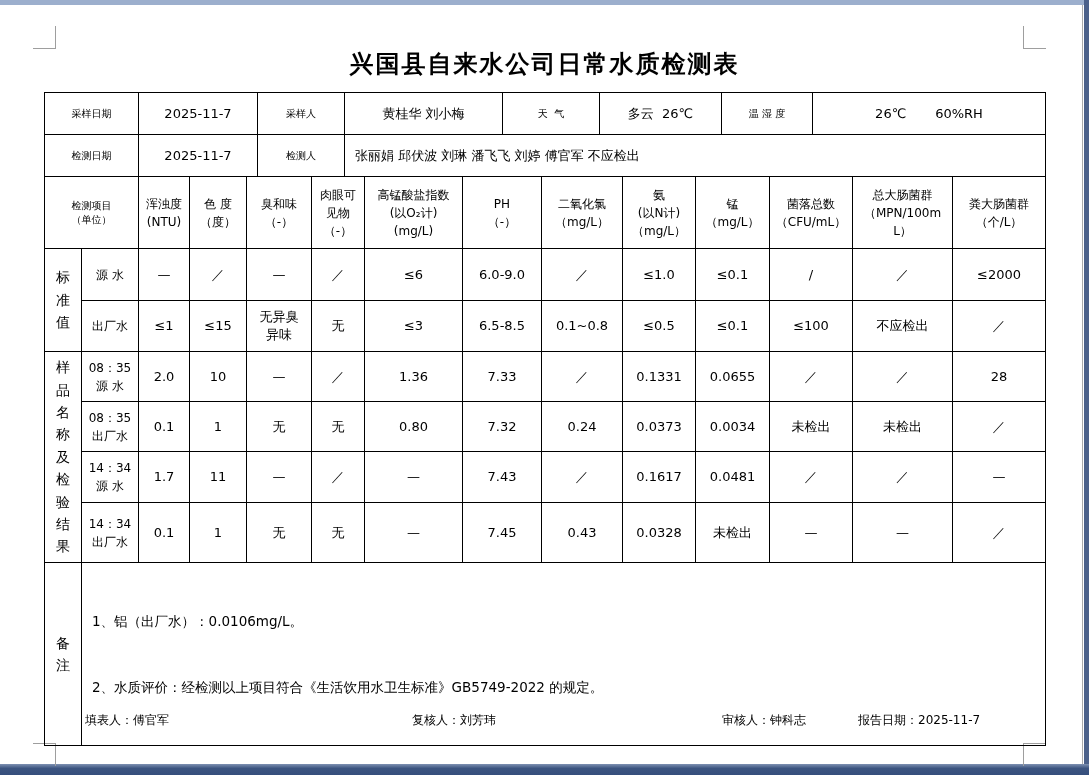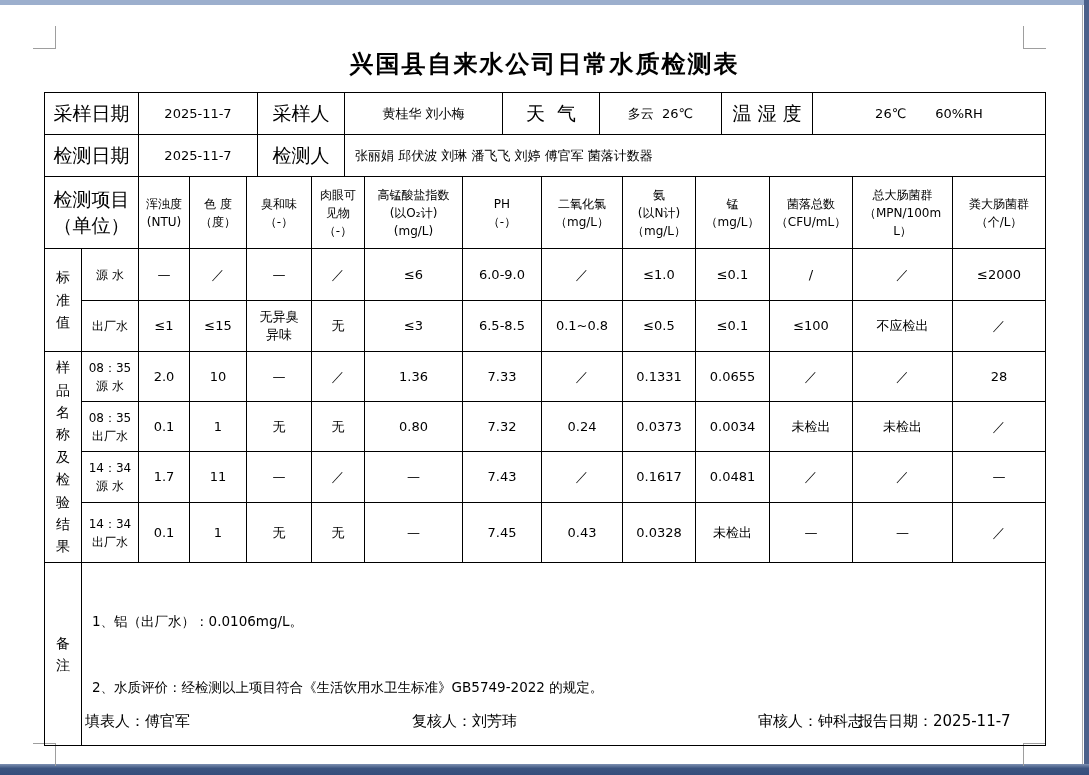--- a/index.html
+++ b/index.html
@@ -22,37 +22,37 @@
 
   .title{position:absolute;top:48px;left:44px;width:1001px;margin:0;
     text-align:center;font-size:24px;font-weight:bold;letter-spacing:2px}
 
   .sheet{position:absolute;top:92px;left:44px;width:1001px}
   table.t{border-collapse:collapse;table-layout:fixed;width:1001px}
   table.t + table.t{margin-top:-1px}
   .t td{border:1px solid #000;text-align:center;vertical-align:middle;
     font-size:13px;line-height:1.35;padding:2px;
     white-space:pre-wrap;word-break:break-all;overflow:hidden}
-  .t td.lab{font-size:19px}
+  .t td.lab{font-size:10px}
   .t td.left{text-align:left;padding-left:10px}
   .t td.hdr{font-size:12px;line-height:1.5}
   .t td.vlab{font-size:14px;line-height:1.6;padding:0}
   .t td.sub{font-size:12px;line-height:1.5}
   .info tr{height:42px}
   .grid tr.hrow{height:72px}
   .grid tr.r52{height:52px}
   .grid tr.r51{height:51px}
   .grid tr.r50{height:50px}
   .grid tr.r60{height:60px}
   .remarks tr{height:52px}
   .remarks td.body{font-size:13.5px;line-height:1.65}
 
-  .footer{position:absolute;top:712px;left:0;width:1089px;height:24px;font-size:15px}
+  .footer{position:absolute;top:712px;left:0;width:1089px;height:24px;font-size:12px}
   .fgroup{position:absolute;top:0;white-space:nowrap}
-  .fg1{left:85px}.fg2{left:412px}.fg3{left:758px}.fg4{left:858px}
+  .fg1{left:85px}.fg2{left:412px}.fg3{left:722px}.fg4{left:858px}
 </style>
 </head>
 <body>
 
 <div>
   <div class="bar-top"></div>
   <div class="bar-right"></div>
   <div class="edge-shadow"></div>
   <div class="bar-bottom"></div>
   <div class="crop tl"></div>
@@ -83,21 +83,21 @@
         <td>黄桂华 刘小梅</td>
         <td class="lab">天  气</td>
         <td>多云  26℃</td>
         <td class="lab">温 湿 度</td>
         <td>26℃       60%RH</td>
       </tr>
       <tr>
         <td class="lab">检测日期</td>
         <td>2025-11-7</td>
         <td class="lab">检测人</td>
-        <td colspan="5" class="left">张丽娟 邱伏波 刘琳 潘飞飞 刘婷 傅官军 菌落计数器</td>
+        <td colspan="5" class="left">张丽娟 邱伏波 刘琳 潘飞飞 刘婷 傅官军 不应检出</td>
       </tr>
     </tbody>
       </table>
 
     <table class="t grid">
       <colgroup>
         <col style="width:37px">
           <col style="width:57px">
           <col style="width:51px">
           <col style="width:57px">

